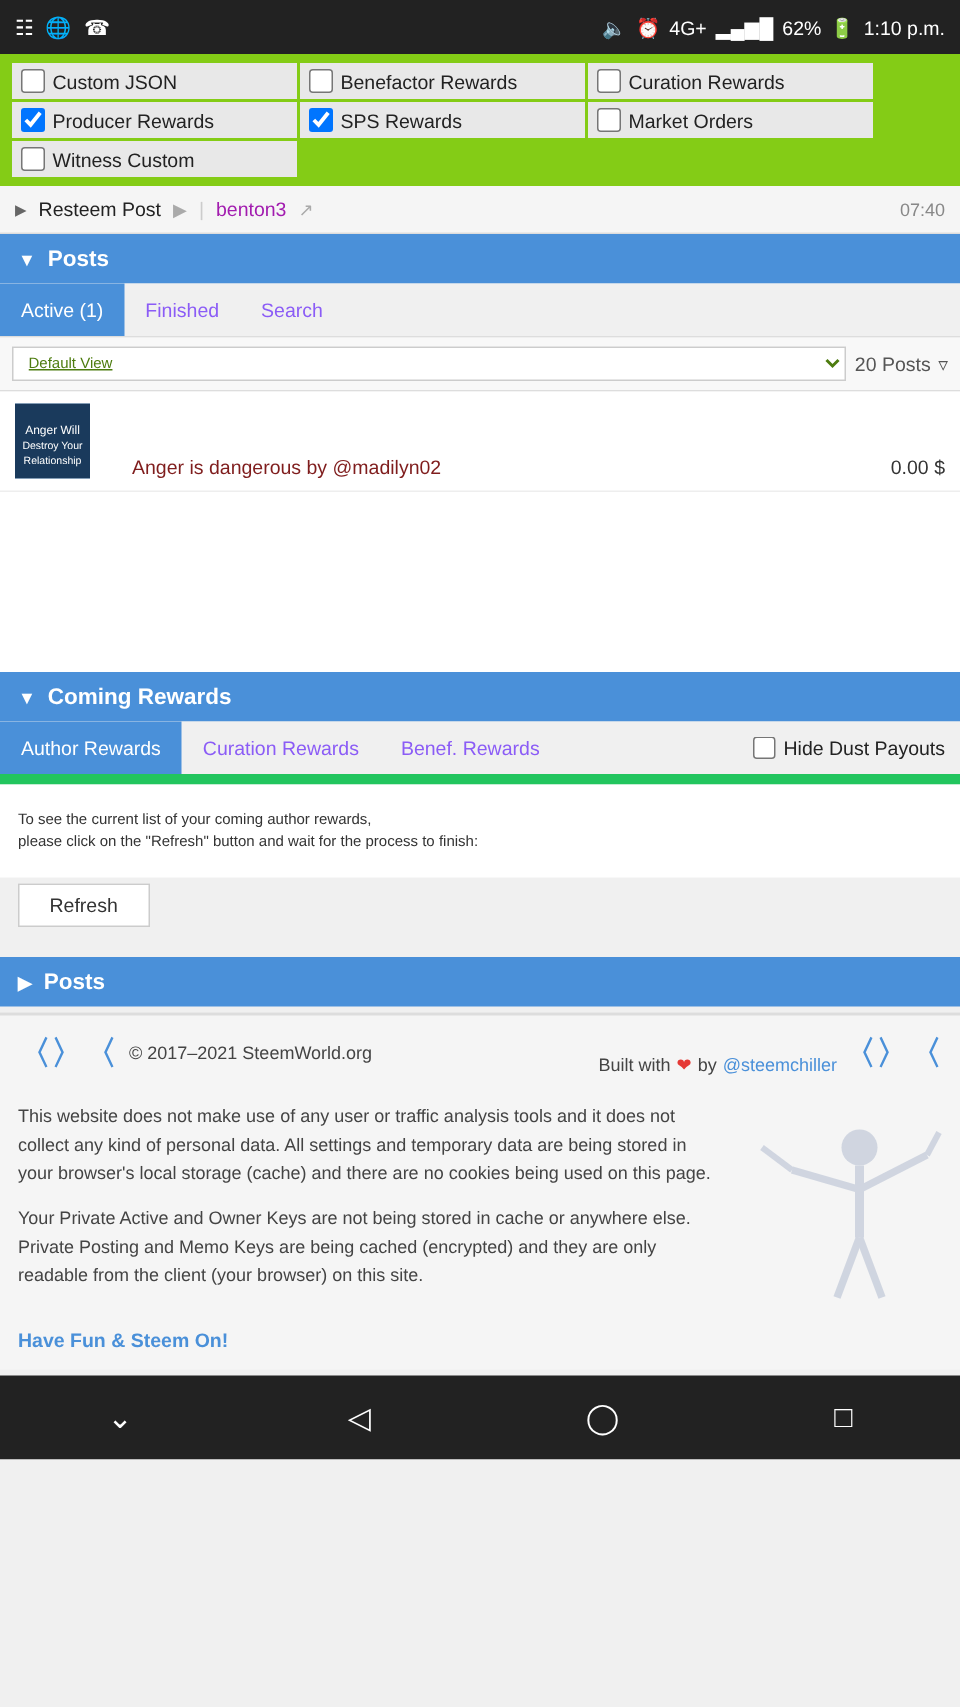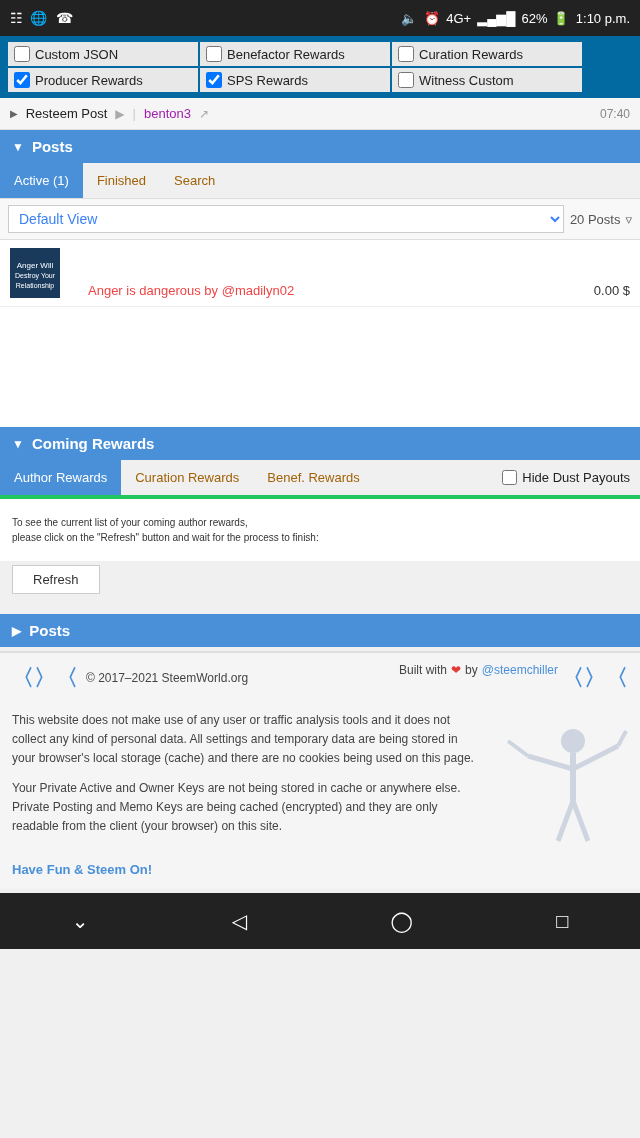--- a/index.html
+++ b/index.html
@@ -14,21 +14,21 @@
       justify-content: space-between;
       align-items: center;
       padding: 4px 10px;
       height: 36px;
     }
     .status-bar-left { display: flex; gap: 8px; align-items: center; }
     .status-bar-right { display: flex; align-items: center; gap: 6px; font-size: 13px; }
 
     
     .checkboxes-section {
-      background: #0369a1;
+      background: #84cc16;
       padding: 6px 8px;
       display: flex;
       flex-wrap: wrap;
       gap: 2px;
     }
     .checkbox-item {
       display: flex;
       align-items: center;
       gap: 5px;
       background: #e8e8e8;
@@ -69,21 +69,21 @@
     
     .tabs-row {
       display: flex;
       background: #f0f0f0;
       border-bottom: 1px solid #ddd;
     }
     .tab {
       padding: 10px 14px;
       cursor: pointer;
       font-size: 13px;
-      color: #a16207;
+      color: #8b5cf6;
       border: none;
       background: none;
       white-space: nowrap;
     }
     .tab.active {
       background: #4a90d9;
       color: white;
     }
 
     
@@ -93,22 +93,23 @@
       padding: 6px 8px;
       background: #f8f8f8;
       border-bottom: 1px solid #ddd;
       gap: 6px;
     }
     .view-select {
       flex: 1;
       padding: 4px 6px;
       border: 1px solid #ccc;
       background: white;
-      font-size: 14px;
-      color: #3b82f6;
+      font-size: 10px;
+      color: #4d7c0f;
+      text-decoration: underline;
     }
     .posts-count {
       display: flex;
       align-items: center;
       gap: 5px;
       font-size: 13px;
       color: #555;
     }
 
     
@@ -124,29 +125,29 @@
       width: 50px;
       height: 50px;
       background: #2a5a8a;
       flex-shrink: 0;
       display: flex;
       align-items: center;
       justify-content: center;
       overflow: hidden;
     }
     .post-thumbnail svg { width: 50px; height: 50px; }
-    .post-title { flex: 1; font-size: 13px; color: #ef4444; }
+    .post-title { flex: 1; font-size: 13px; color: #7f1d1d; }
     .post-value { font-size: 13px; color: #333; white-space: nowrap; }
 
     
     .coming-rewards-tabs {
       display: flex;
       align-items: center;
       background: #f0f0f0;
-      border-bottom: 4px solid #22c55e;
+      border-bottom: 7px solid #22c55e;
       flex-wrap: wrap;
     }
     .coming-rewards-tabs .tab { font-size: 13px; }
 
     .hide-dust-label {
       display: flex;
       align-items: center;
       gap: 5px;
       padding: 8px 10px;
       font-size: 13px;
@@ -188,21 +189,21 @@
     }
     .footer-header {
       display: flex;
       align-items: center;
       justify-content: space-between;
       padding: 10px 12px;
       font-size: 12px;
       color: #444;
     }
     .footer-logo { color: #4a90d9; font-weight: bold; font-size: 18px; }
-    .footer-built { display: flex; align-items: flex-start; gap: 4px; font-size: 12px; }
+    .footer-built { display: flex; align-items: flex-end; gap: 4px; font-size: 12px; }
     .footer-built .heart { color: #e53935; }
     .footer-built .username { color: #4a90d9; }
     .footer-text {
       padding: 8px 12px 16px;
       font-size: 12px;
       color: #444;
       line-height: 1.6;
     }
     .footer-text p { margin-bottom: 10px; }
     .footer-link { color: #4a90d9; font-size: 13px; font-weight: bold; padding: 0 12px 12px; display: block; }
@@ -276,20 +277,24 @@
     <input type="checkbox" id="cb2" style="">
     <label for="cb2">Curation Rewards</label>
   </div>
   <div class="checkbox-item">
     <input type="checkbox" id="cb3" checked="" style="">
     <label for="cb3">Producer Rewards</label>
   </div>
   <div class="checkbox-item">
     <input type="checkbox" id="cb4" checked="" style="">
     <label for="cb4">SPS Rewards</label>
+  </div>
+  <div class="checkbox-item">
+    <input type="checkbox" id="cb5" style="">
+    <label for="cb5">Market Orders</label>
   </div>
   <div class="checkbox-item">
     <input type="checkbox" id="cb6" style="">
     <label for="cb6">Witness Custom</label>
   </div>
 </div>
 
 
 <div class="resteem-row">
   <span class="arrow">▶</span>

